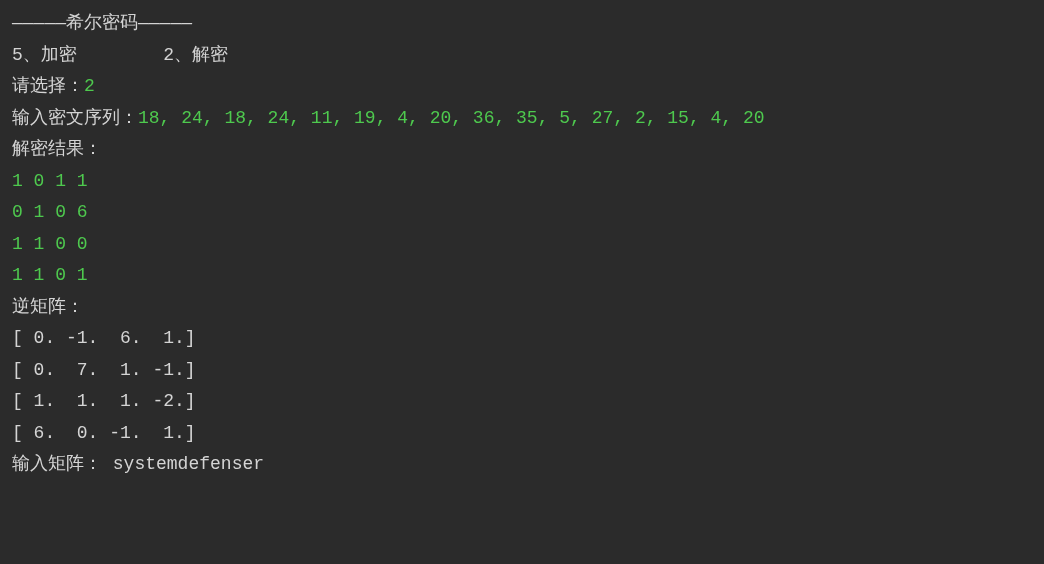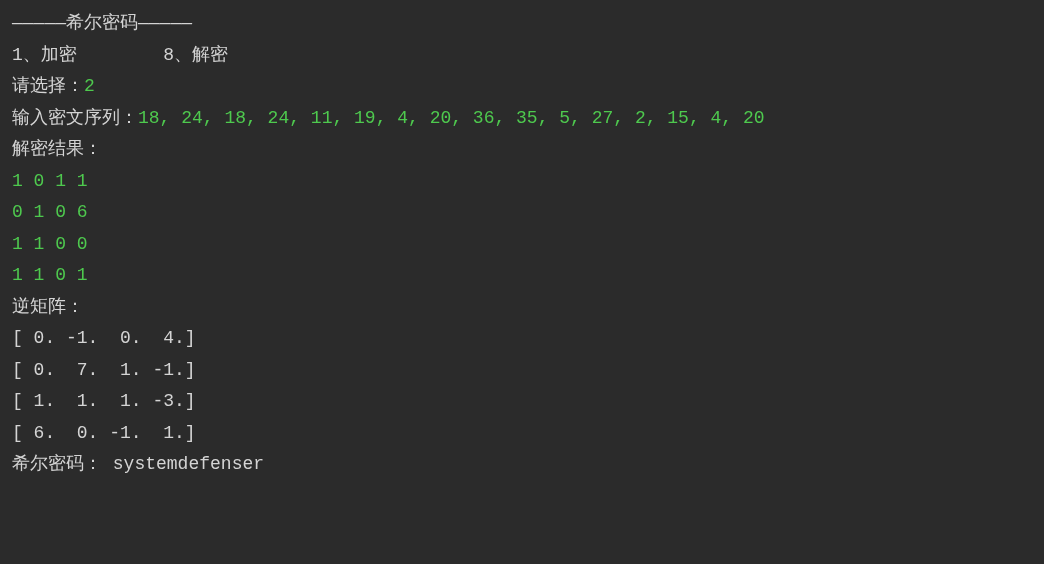--- a/index.html
+++ b/index.html
@@ -27,33 +27,33 @@
     }
     .green {
       color: #4ec94e;
     }
   </style>
 </head>
 <body>
 
 <div class="line white">—————希尔密码—————</div>
 
-<div class="line"><span class="white">1、加密</span><span class="white">        </span><span class="white">8、解密</span></div>
+<div class="line"><span class="white">5、加密</span><span class="white">        </span><span class="white">2、解密</span></div>
 
 <div class="line"><span class="white">请选择：</span><span class="green">2</span></div>
 
 <div class="line"><span class="white">输入密文序列：</span><span class="green">18, 24, 18, 24, 11, 19, 4, 20, 36, 35, 5, 27, 2, 15, 4, 20</span></div>
 
 <div class="line white">解密结果：</div>
 
 <div class="line green">1 0 1 1</div>
 <div class="line green">0 1 0 6</div>
 <div class="line green">1 1 0 0</div>
 <div class="line green">1 1 0 1</div>
 
 <div class="line white">逆矩阵：</div>
 
-<div class="line white">[ 0. -1.  0.  4.]</div>
+<div class="line white">[ 0. -1.  6.  1.]</div>
 <div class="line white">[ 0.  7.  1. -1.]</div>
-<div class="line white">[ 1.  1.  1. -3.]</div>
+<div class="line white">[ 1.  1.  1. -2.]</div>
 <div class="line white">[ 6.  0. -1.  1.]</div>
 
-<div class="line"><span class="white">希尔密码： </span><span class="white">systemdefenser</span></div>
+<div class="line"><span class="white">输入矩阵： </span><span class="white">systemdefenser</span></div>
 
 </body></html>

